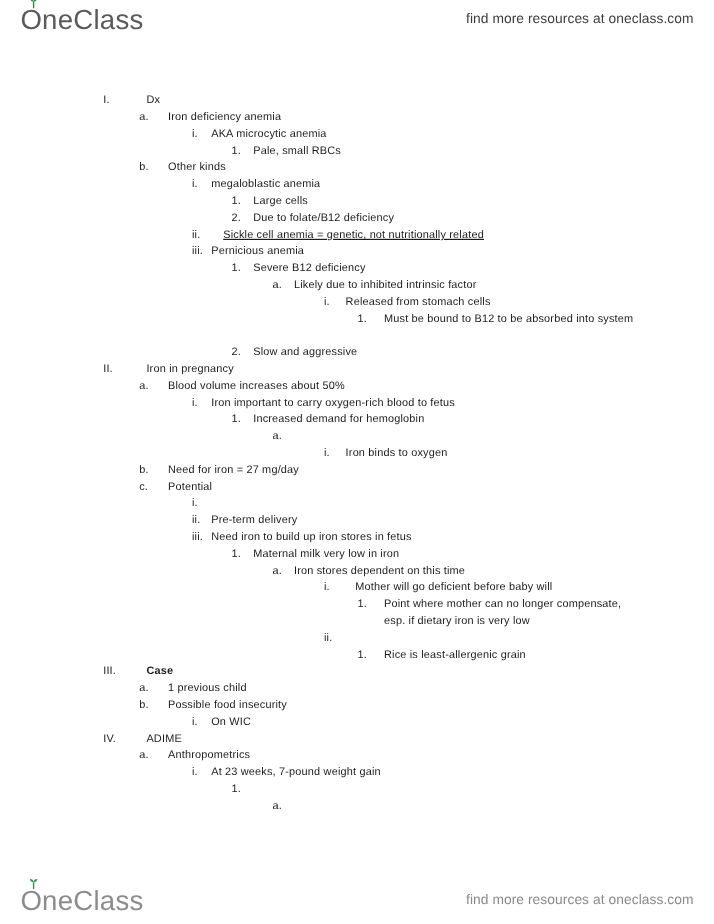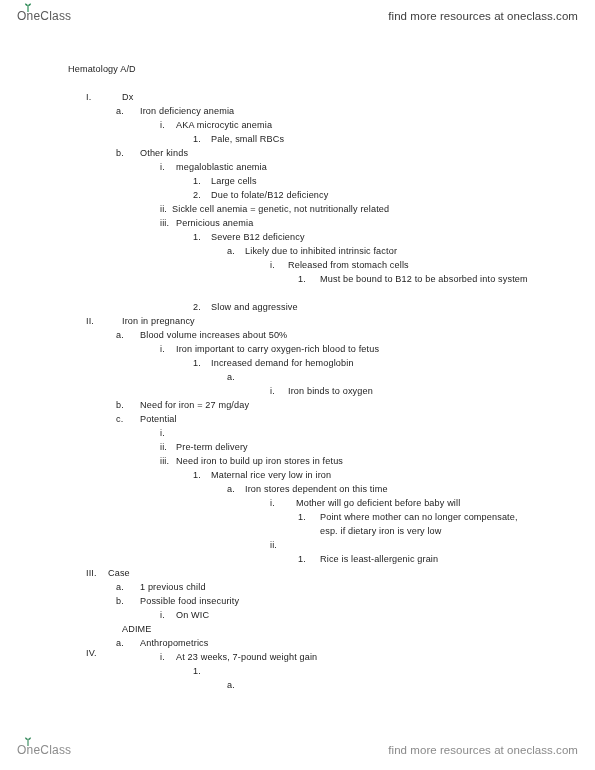--- a/index.html
+++ b/index.html
@@ -27,21 +27,21 @@
   }
   .brand-bar.header { top: 0; }
   .brand-bar.footer { top: 734px; }
 
   .logo {
     position: relative;
     margin-left: 17px;
     display: flex;
     align-items: baseline;
     font-family: "Liberation Sans", sans-serif;
-    font-size: 12px;
+    font-size: 23px;
     letter-spacing: 0.2px;
     font-weight: 400;
     color: #5a5a5a;
     line-height: 1;
     user-select: none;
   }
   .footer .logo { color: #8c8c8c; }
 
   .logo .o-wrap {
     position: relative;
@@ -116,21 +116,20 @@
         <path d="M6 3.4 C7.6 3.4 8.8 2.3 9.1 0.6 C7.4 0.4 6.2 1.4 6 3.2 Z" fill="#2e8b57"></path>
       </svg>
       <span>One</span>
     </span>
       <span>Class</span>
   </div>
   <div class="tagline">find more resources at oneclass.com</div>
 </div>
 
 <div id="doc">
-  <div class="title-line">Hematology A/D</div>
   <div class="spacer"></div>
   <div id="outline">
       <div class="line" style="height: 14px;">
         <span class="marker" style="left: 86px;">I.</span>
         <span class="txt" style="left: 122px;">Dx</span>
       </div>
       <div class="line" style="height: 14px;">
         <span class="marker" style="left: 116px;">a.</span>
         <span class="txt" style="left: 140px;">Iron deficiency anemia</span>
       </div>
@@ -153,21 +152,21 @@
       <div class="line" style="height: 14px;">
         <span class="marker" style="left: 193px;">1.</span>
         <span class="txt" style="left: 211px;">Large cells</span>
       </div>
       <div class="line" style="height: 14px;">
         <span class="marker" style="left: 193px;">2.</span>
         <span class="txt" style="left: 211px;">Due to folate/B12 deficiency</span>
       </div>
       <div class="line" style="height: 14px;">
         <span class="marker" style="left: 160px;">ii.</span>
-        <span class="txt" style="left: 172px;">Sickle cell anemia = genetic, not nutritionally related</span>
+        <span class="txt" style="left: 186px; text-decoration: underline;">Sickle cell anemia = genetic, not nutritionally related</span>
       </div>
       <div class="line" style="height: 14px;">
         <span class="marker" style="left: 160px;">iii.</span>
         <span class="txt" style="left: 176px;">Pernicious anemia</span>
       </div>
       <div class="line" style="height: 14px;">
         <span class="marker" style="left: 193px;">1.</span>
         <span class="txt" style="left: 211px;">Severe B12 deficiency</span>
       </div>
       <div class="line" style="height: 14px;">
@@ -223,21 +222,21 @@
       <div class="line" style="height: 14px;">
         <span class="marker" style="left: 160px;">ii.</span>
         <span class="txt" style="left: 176px;">Pre-term delivery</span>
       </div>
       <div class="line" style="height: 14px;">
         <span class="marker" style="left: 160px;">iii.</span>
         <span class="txt" style="left: 176px;">Need iron to build up iron stores in fetus</span>
       </div>
       <div class="line" style="height: 14px;">
         <span class="marker" style="left: 193px;">1.</span>
-        <span class="txt" style="left: 211px;">Maternal rice very low in iron</span>
+        <span class="txt" style="left: 211px;">Maternal milk very low in iron</span>
       </div>
       <div class="line" style="height: 14px;">
         <span class="marker" style="left: 227px;">a.</span>
         <span class="txt" style="left: 245px;">Iron stores dependent on this time</span>
       </div>
       <div class="line" style="height: 14px;">
         <span class="marker" style="left: 270px;">i.</span>
         <span class="txt" style="left: 296px;">Mother will go deficient before baby will</span>
       </div>
       <div class="line wrap" style="height: 28px;">
@@ -246,36 +245,36 @@
       </div>
       <div class="line" style="height: 14px;">
         <span class="marker" style="left: 270px;">ii.</span>
       </div>
       <div class="line" style="height: 14px;">
         <span class="marker" style="left: 298px;">1.</span>
         <span class="txt" style="left: 320px;">Rice is least-allergenic grain</span>
       </div>
       <div class="line" style="height: 14px;">
         <span class="marker" style="left: 86px;">III.</span>
-        <span class="txt" style="left: 108px;">Case</span>
+        <span class="txt" style="left: 122px; font-weight: bold;">Case</span>
       </div>
       <div class="line" style="height: 14px;">
         <span class="marker" style="left: 116px;">a.</span>
         <span class="txt" style="left: 140px;">1 previous child</span>
       </div>
       <div class="line" style="height: 14px;">
         <span class="marker" style="left: 116px;">b.</span>
         <span class="txt" style="left: 140px;">Possible food insecurity</span>
       </div>
       <div class="line" style="height: 14px;">
         <span class="marker" style="left: 160px;">i.</span>
         <span class="txt" style="left: 176px;">On WIC</span>
       </div>
       <div class="line" style="height: 14px;">
-        <span class="marker" style="left: 86px; margin-top: 24px;">IV.</span>
+        <span class="marker" style="left: 86px;">IV.</span>
         <span class="txt" style="left: 122px;">ADIME</span>
       </div>
       <div class="line" style="height: 14px;">
         <span class="marker" style="left: 116px;">a.</span>
         <span class="txt" style="left: 140px;">Anthropometrics</span>
       </div>
       <div class="line" style="height: 14px;">
         <span class="marker" style="left: 160px;">i.</span>
         <span class="txt" style="left: 176px;">At 23 weeks, 7-pound weight gain</span>
       </div>

